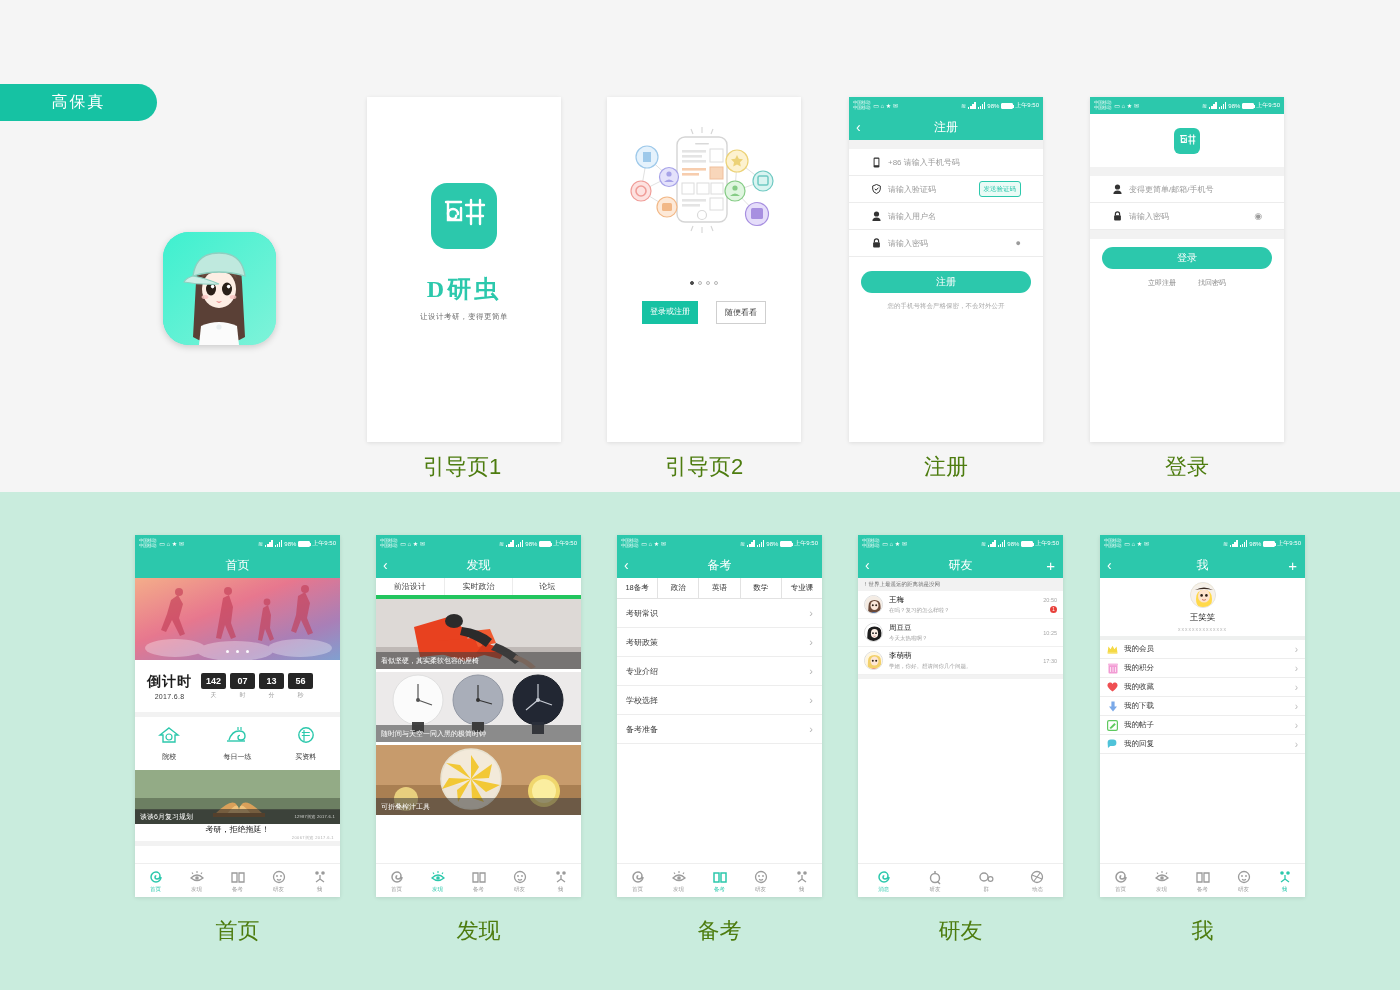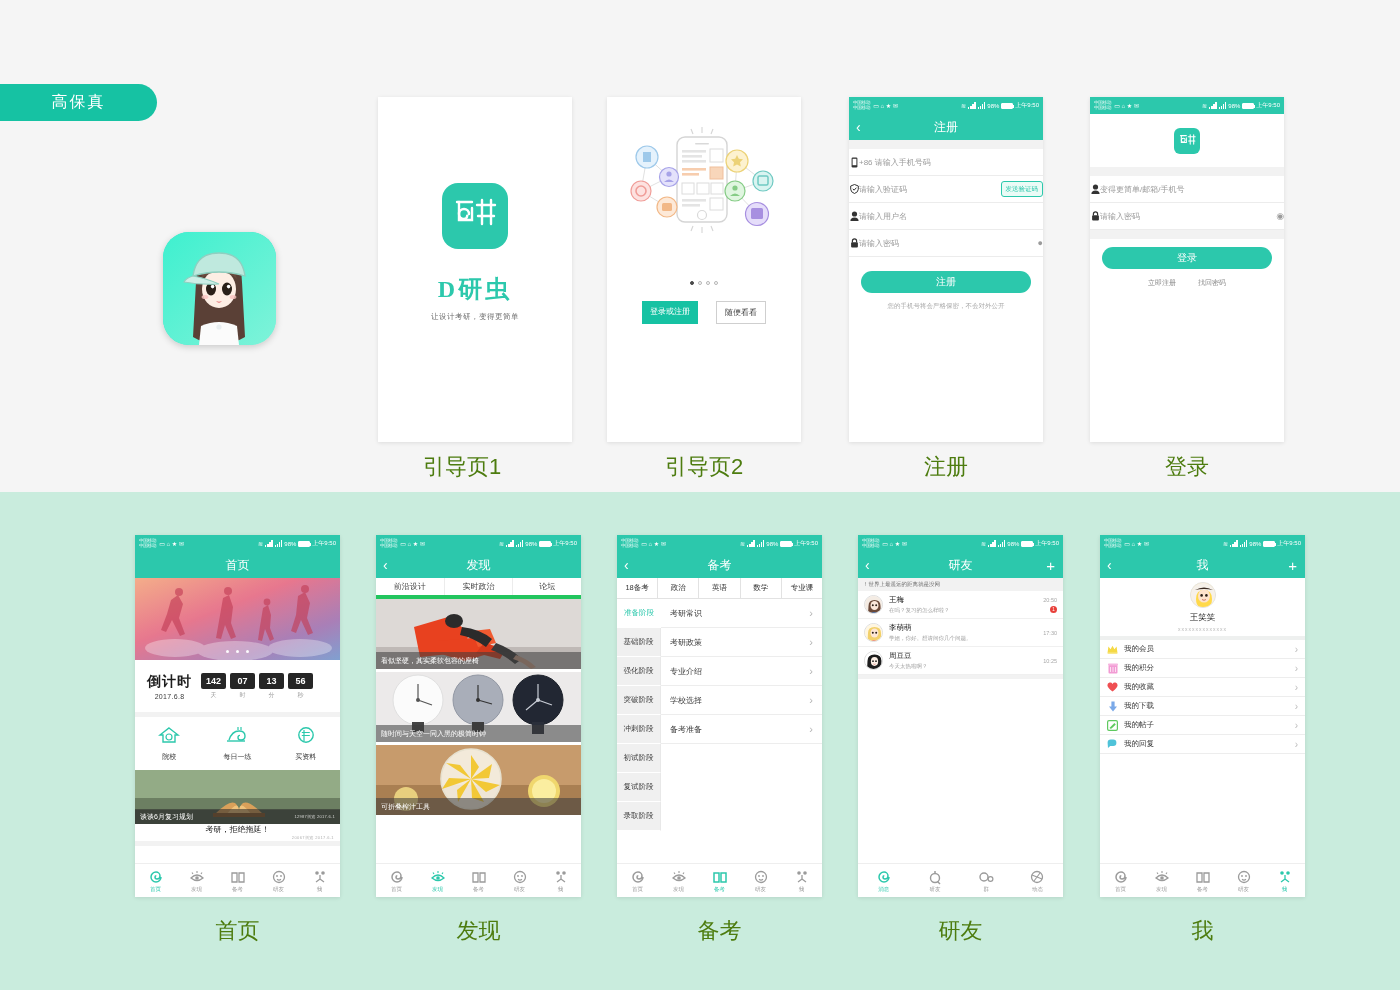--- a/index.html
+++ b/index.html
@@ -28,21 +28,21 @@
     border-radius:26px; overflow:hidden;
     background:linear-gradient(145deg,#2ee8c8 0%,#25dcc0 45%,#7af0d4 100%);
     box-shadow:0 2px 7px rgba(0,0,0,.18);
   }
 
   
   .phone { position:absolute; background:#fff; box-shadow:0 1px 4px rgba(0,0,0,.10); overflow:hidden; }
   .phone.top { width:194px; height:345px; top:97px; }
   .phone.bottom { width:205px; height:362px; top:535px; }
 
-  #phone-guide1 { left:378px; }
+  #phone-guide1 { left:367px; }
   #phone-guide2 { left:607px; }
   #phone-register { left:849px; }
   #phone-login { left:1090px; }
 
   #phone-home { left:135px; }
   #phone-discover { left:376px; }
   #phone-exam { left:617px; }
   #phone-friends { left:858px; }
   #phone-profile { left:1100px; }
 
@@ -73,22 +73,22 @@
   
   .navbar {
     height:26px; background:#2cc8ac; color:#fff; display:flex;
     align-items:center; justify-content:center; position:relative; font-size:12px;
   }
   .navbar .back { position:absolute; left:7px; font-size:14px; line-height:1; font-weight:300; }
   .navbar .plus { position:absolute; right:8px; font-size:15px; line-height:1; font-weight:300; }
 
   
   .field-row {
-    height:27px; display:flex; align-items:center; padding:0 0;
-    border-bottom:1px solid #ececec; background:#fff; position:relative; gap:0;justify-content:flex-end;
+    height:27px; display:flex; align-items:center; padding:0 22px;
+    border-bottom:1px solid #ececec; background:#fff; position:relative; gap:7px;justify-content:flex-end;
   }
   .field-icon { width:10px; display:flex; justify-content:center; color:#3c3c3c; font-size:10px; }
   .field-text { font-size:8px; color:#9b9b9b; flex:1; }
   .field-right { font-size:9px; color:#9b9b9b; }
   .send-code-btn {
     border:1px solid #2cc8ac; color:#2cc8ac; font-size:6.5px;
     border-radius:3px; padding:2.5px 4px; background:#eafbf6;
   }
   .primary-btn {
     margin:14px 12px 0; height:22px; border-radius:11px; background:#2cc8ac;
@@ -840,30 +840,20 @@
     <span>备考</span>
   </div>
   <div class="seg5">
     <div>18备考</div>
     <div>政治</div>
     <div>英语</div>
     <div>数学</div>
     <div>专业课</div>
   </div>
   <div class="exam-body">
-    <div class="exam-side">
-      <div class="s on">准备阶段</div>
-      <div class="s">基础阶段</div>
-      <div class="s">强化阶段</div>
-      <div class="s">突破阶段</div>
-      <div class="s">冲刺阶段</div>
-      <div class="s">初试阶段</div>
-      <div class="s">复试阶段</div>
-      <div class="s">录取阶段</div>
-    </div>
     <div class="exam-list">
       <div class="r">
         <span>考研常识</span>
         <span class="chev">›</span>
       </div>
       <div class="r">
         <span>考研政策</span>
         <span class="chev">›</span>
       </div>
       <div class="r">
@@ -972,54 +962,54 @@
     </div>
     <div class="rt">
       <div class="tm">20:50</div>
       <div class="bd">1</div>
     </div>
   </div>
 
   <div class="chat">
     <div class="av">
       <svg viewBox="0 0 19 19" width="19" height="19">
+        <rect width="19" height="19" fill="#ffffff"></rect>
+        <path d="M2.5 9 q0 -6.5 7 -6.5 q7 0 7 6.5 l.5 10 h-15z" fill="#1d1d1d"></path>
+        <ellipse cx="9.5" cy="9.5" rx="3.6" ry="4.4" fill="#fdf0e6"></ellipse>
+        <circle cx="8" cy="9.2" r=".9" fill="#1d1d1d"></circle>
+          <circle cx="11" cy="9.2" r=".9" fill="#1d1d1d"></circle>
+        <path d="M8.5 12 q1 .8 2 0" stroke="#d06a6a" stroke-width=".7" fill="none"></path>
+      </svg>
+    </div>
+    <div class="mid">
+      <div class="nm">周豆豆</div>
+      <div class="ms">今天太热啦啊？</div>
+    </div>
+    <div class="rt">
+      <div class="tm">10:25</div>
+    </div>
+  </div>
+
+  <div class="chat">
+    <div class="av">
+      <svg viewBox="0 0 19 19" width="19" height="19">
         <rect width="19" height="19" fill="#fff6e0"></rect>
         <path d="M3 9 q0 -6 6.5 -6 q6.5 0 6.5 6 l.5 10 h-14z" fill="#f2d06a"></path>
         <ellipse cx="9.5" cy="9" rx="4" ry="4.6" fill="#fde6d5"></ellipse>
         <circle cx="7.8" cy="8.8" r="1" fill="#2b2018"></circle>
           <circle cx="11.2" cy="8.8" r="1" fill="#2b2018"></circle>
         <path d="M4 18 q5.5 -4 11 0z" fill="#ec8c8c"></path>
       </svg>
     </div>
     <div class="mid">
       <div class="nm">李萌萌</div>
       <div class="ms">学姐，你好。想请问你几个问题。</div>
     </div>
     <div class="rt">
       <div class="tm">17:30</div>
-    </div>
-  </div>
-
-  <div class="chat">
-    <div class="av">
-      <svg viewBox="0 0 19 19" width="19" height="19">
-        <rect width="19" height="19" fill="#ffffff"></rect>
-        <path d="M2.5 9 q0 -6.5 7 -6.5 q7 0 7 6.5 l.5 10 h-15z" fill="#1d1d1d"></path>
-        <ellipse cx="9.5" cy="9.5" rx="3.6" ry="4.4" fill="#fdf0e6"></ellipse>
-        <circle cx="8" cy="9.2" r=".9" fill="#1d1d1d"></circle>
-          <circle cx="11" cy="9.2" r=".9" fill="#1d1d1d"></circle>
-        <path d="M8.5 12 q1 .8 2 0" stroke="#d06a6a" stroke-width=".7" fill="none"></path>
-      </svg>
-    </div>
-    <div class="mid">
-      <div class="nm">周豆豆</div>
-      <div class="ms">今天太热啦啊？</div>
-    </div>
-    <div class="rt">
-      <div class="tm">10:25</div>
     </div>
   </div>
   <div style="height:4px;background:#f2f2f2"></div>
 
   <div class="tabbar">
     <div class="tab active">
       <svg width="16" height="16" viewBox="0 0 16 16">
           <path d="M13 8a5 5 0 1 1-5-5 4 4 0 0 1 4 4 3 3 0 0 1-3 3 2 2 0 0 1-2-2 1.3 1.3 0 0 1 1.3-1.3" fill="none" stroke="#2cc8ac" stroke-width="1.5"></path>
         </svg>
       <div class="tab-label">消息</div>

